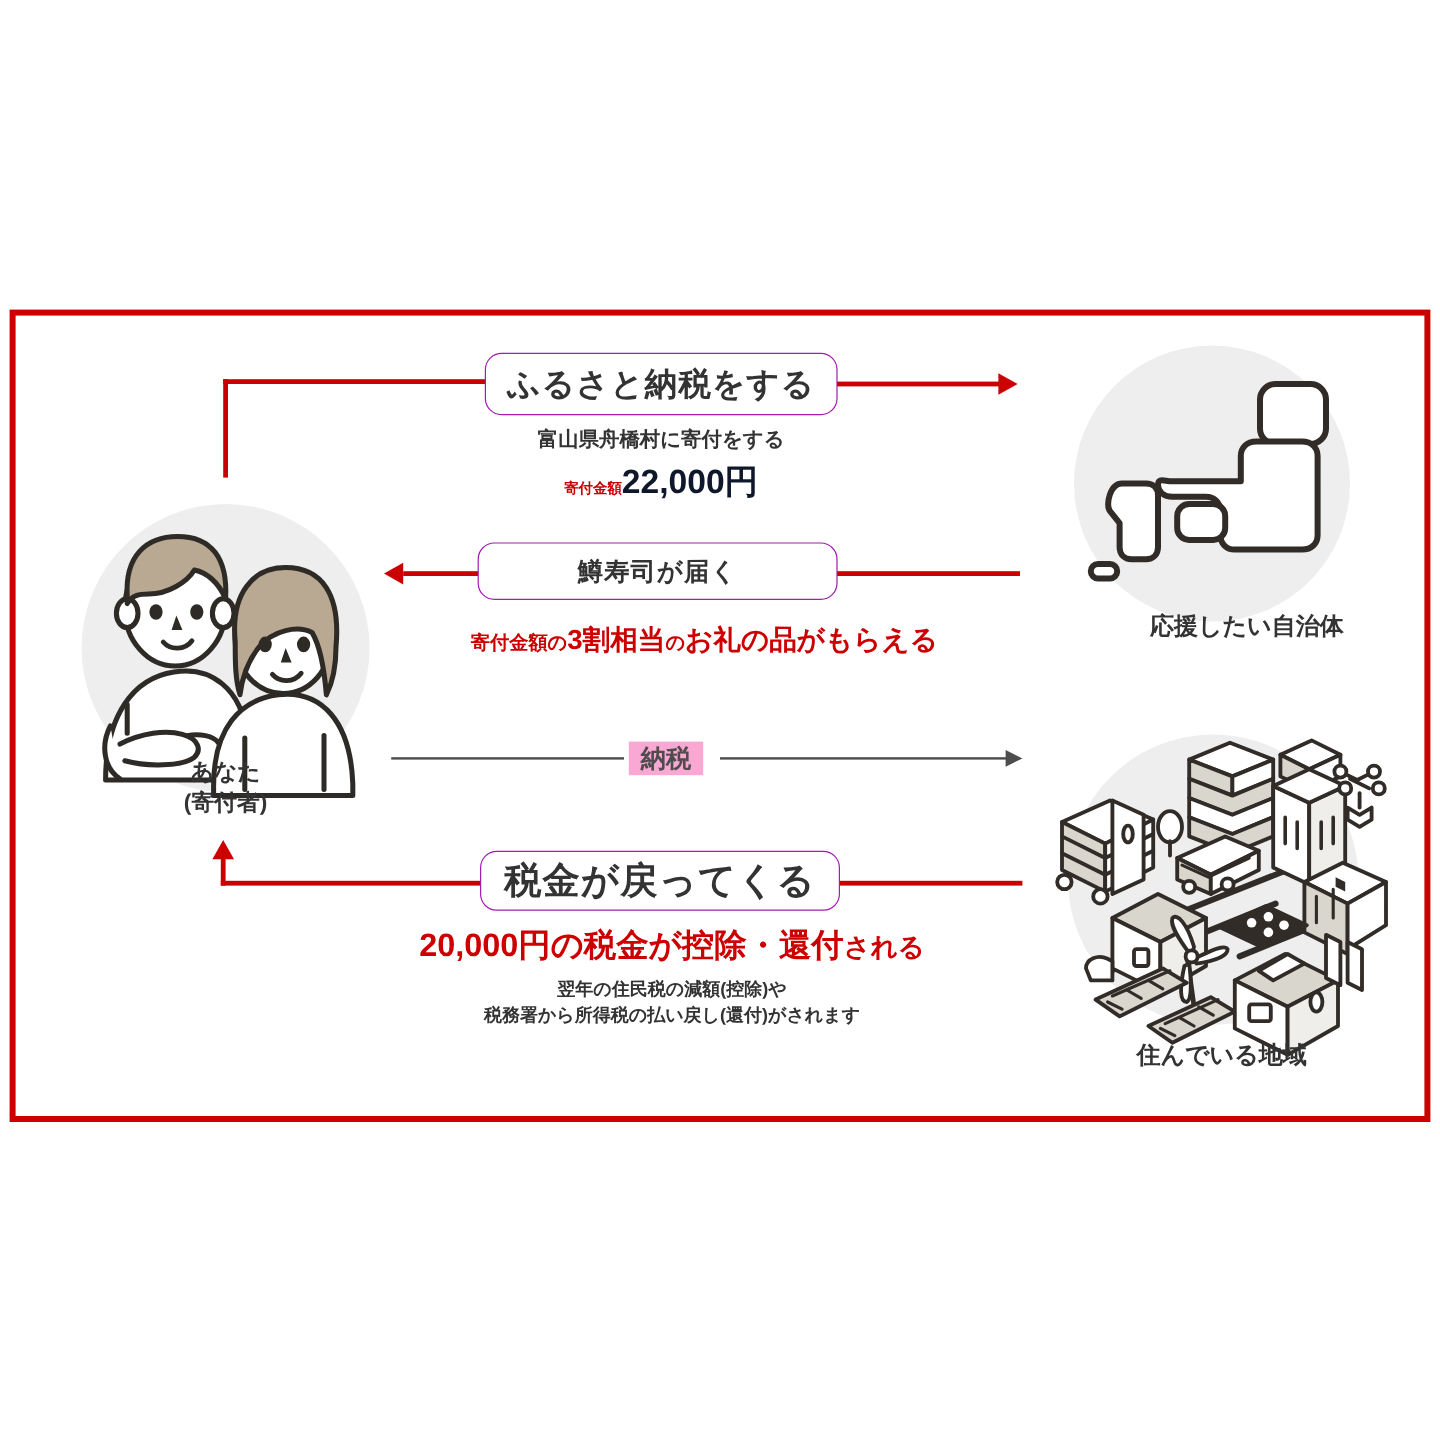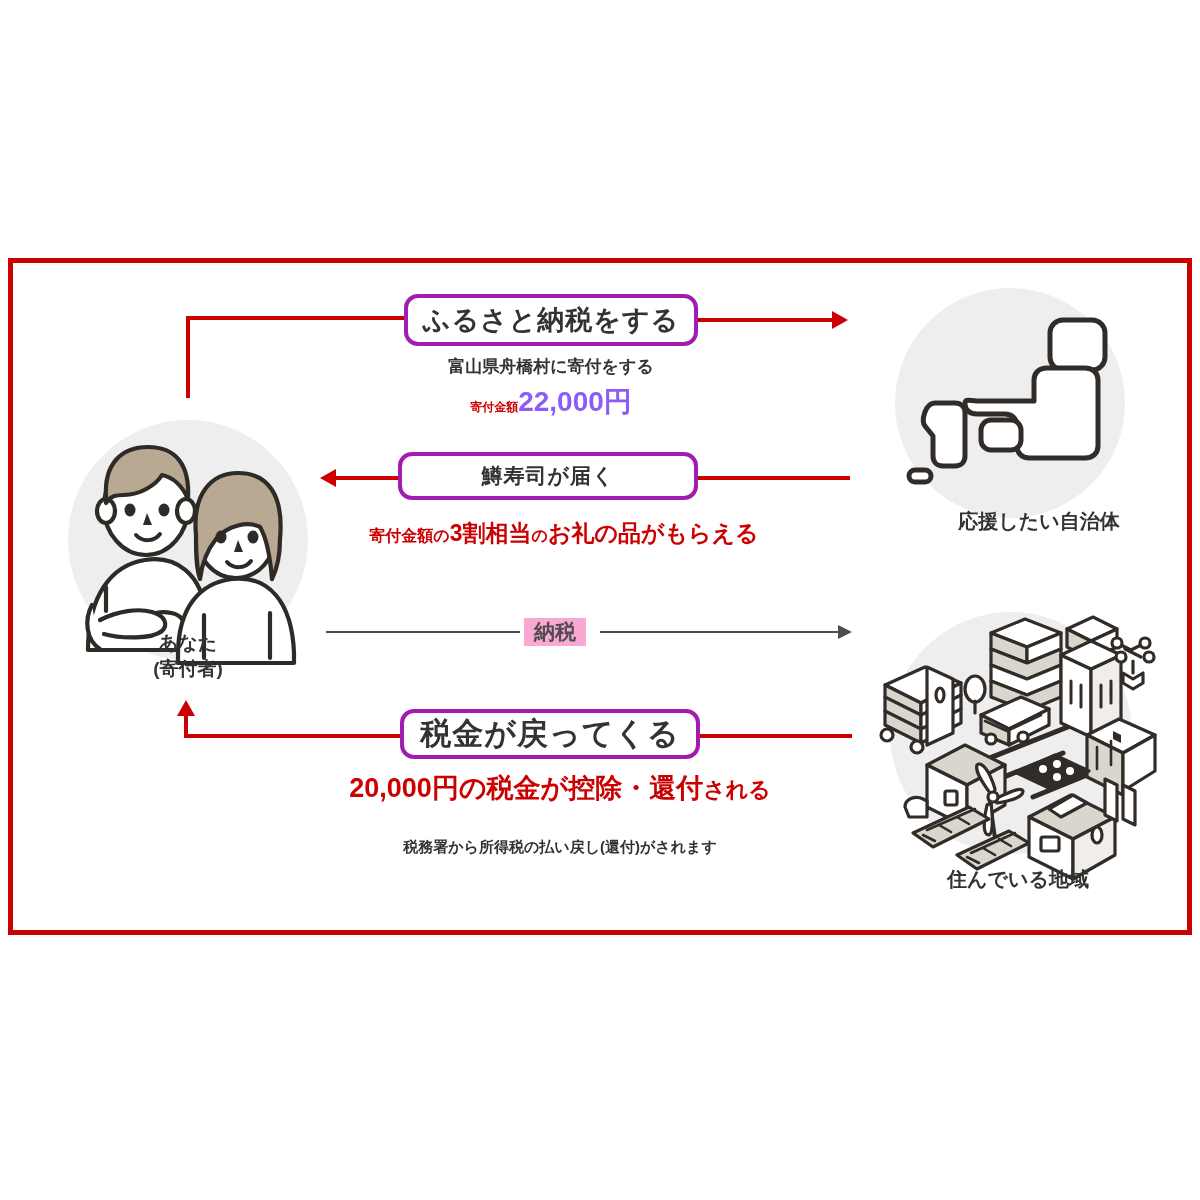--- a/index.html
+++ b/index.html
@@ -19,21 +19,21 @@
     box-sizing:border-box;
     background:#ffffff;
   }
 
   
   .abs{position:absolute;}
 
   
   .rbox{
     position:absolute;
-    border:4px solid #a21caf;
+    border:1px solid #a21caf;
     border-radius:14px;
     background:#ffffff;
     display:flex;align-items:center;justify-content:center;
     box-sizing:border-box;
     z-index:6;
   }
   .rbox span{
     color:#333333;
     font-weight:bold;
     letter-spacing:1px;
@@ -64,21 +64,21 @@
     border-bottom:16px solid #cc0000;
   }
   .arrow-r.gray{border-left-color:#4d4d4d;border-top-width:7px;border-bottom-width:7px;border-left-width:14px;}
 
   
   .cap{position:absolute;text-align:center;z-index:6;white-space:nowrap;}
   .cap .blue{color:#2255dd;}
 
   .sub-plain{font-size:17px;color:#333333;font-weight:bold;}
   .amt-small{font-size:12px;color:#cc0000;font-weight:bold;}
-  .amt-big{font-size:28px;color:#8b5cf6;font-weight:bold;letter-spacing:0px;}
+  .amt-big{font-size:28px;color:#0f172a;font-weight:bold;letter-spacing:0px;}
 
   .gift-small{font-size:16px;color:#cc0000;font-weight:bold;}
   .gift-big{font-size:23px;color:#cc0000;font-weight:bold;}
 
   .tax-big{font-size:27px;color:#cc0000;font-weight:bold;}
   .tax-med{font-size:22px;color:#cc0000;font-weight:bold;}
   .tax-note{font-size:15px;color:#333333;font-weight:bold;line-height:1.45;}
 
   .bottom-line{font-size:23px;color:#333333;font-weight:bold;}
 
@@ -321,21 +321,21 @@
   </div>
 
   <div class="hline" style="left:336px;top:476px;width:64px;"></div>
   <div class="arrow-l" style="left:320px;top:469px;"></div>
   <div class="hline" style="left:694px;top:476px;width:156px;"></div>
 
   <div class="rbox" style="left:398px;top:452px;width:300px;height:48px;">
     <span style="font-size:21px;">鱒寿司が届く</span>
   </div>
 
-  <div class="cap" style="left:334px;top:518px;width:460px;">
+  <div class="cap" style="left:357px;top:518px;width:460px;">
     <span class="gift-small">寄付金額の</span><span class="gift-big">3割相当</span><span class="gift-small">の</span><span class="gift-big">お礼の品</span><span class="gift-big">がもらえる</span>
   </div>
 
   <div class="hline gray" style="left:326px;top:631px;width:194px;"></div>
   <div class="hline gray" style="left:600px;top:631px;width:240px;"></div>
   <div class="arrow-r gray" style="left:838px;top:625px;"></div>
   <div class="nouzei-label" style="left:524px;top:618px;">納税</div>
 
   <div class="vline" style="left:184px;top:712px;height:26px;"></div>
   <div class="arrow-u" style="left:177px;top:700px;"></div>
@@ -343,18 +343,21 @@
   <div class="hline" style="left:696px;top:734px;width:156px;"></div>
 
   <div class="rbox" style="left:400px;top:709px;width:300px;height:50px;">
     <span style="font-size:31px;">税金が戻ってくる</span>
   </div>
 
   <div class="cap" style="left:330px;top:770px;width:460px;">
     <span class="tax-big">20,000円の税金が控除・還付</span><span class="tax-med">される</span>
   </div>
 
+  <div class="cap" style="left:330px;top:814px;width:460px;">
+    <span class="tax-note">翌年の住民税の減額(控除)や</span>
+  </div>
   <div class="cap" style="left:330px;top:836px;width:460px;">
     <span class="tax-note">税務署から所得税の払い戻し(還付)がされます</span>
   </div>
 
 
 </div>
 
 </body></html>

